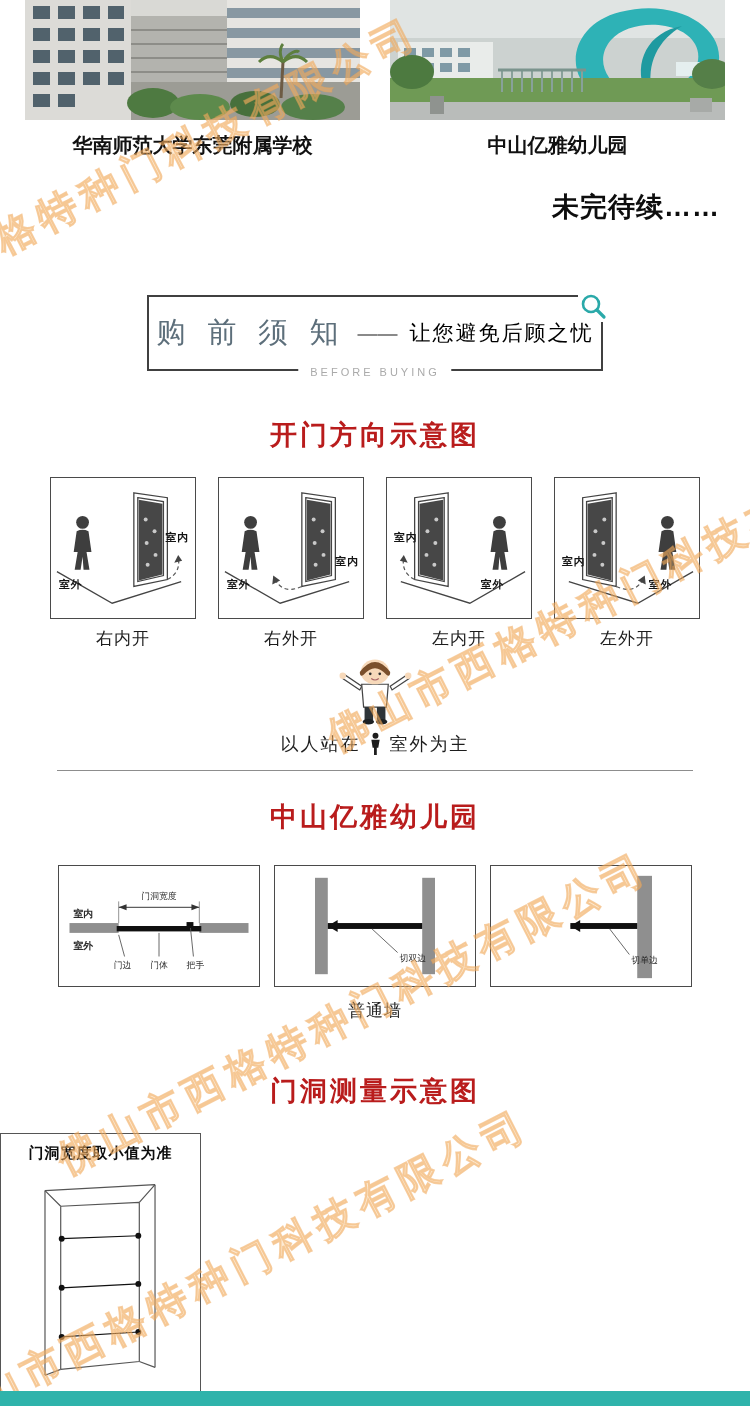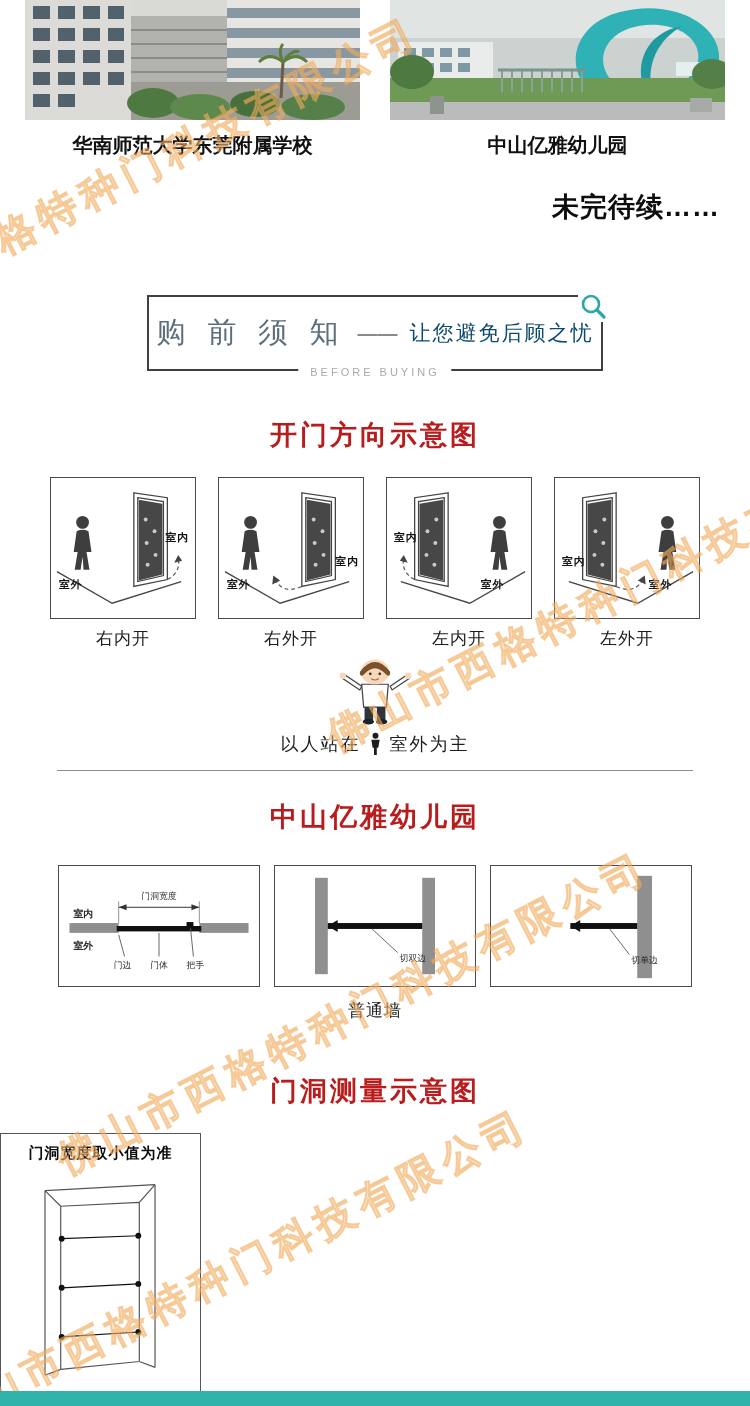--- a/index.html
+++ b/index.html
@@ -35,21 +35,21 @@
   }
 
   
   .notice-box {
     width:456px; height:76px; margin:70px auto 0; position:relative;
     border:2px solid #404040; display:flex; align-items:center; justify-content:center; gap:12px;
     background:#fff;
   }
   .notice-title { font-size:29px; color:#5d6f7b; letter-spacing:7px; font-weight:500; }
   .notice-dash  { font-size:20px; color:#8a8a8a; font-weight:700; }
-  .notice-sub   { font-size:21px; color:#0c4a6e; letter-spacing:2px; }
+  .notice-sub   { font-size:21px; color:#000000; letter-spacing:2px; }
   .notice-en {
     position:absolute; left:50%; bottom:-9px; transform:translateX(-50%);
     background:#fff; padding:0 12px; font-size:11px; letter-spacing:3px; color:#aaa;
   }
   .magnifier { position:absolute; top:-6px; right:-8px; background:#fff; line-height:0; padding:2px; }
 
   
   h2.sec-title {
     text-align:center; font-size:27px; font-weight:600; color:#b91c1c; letter-spacing:3px;
   }

